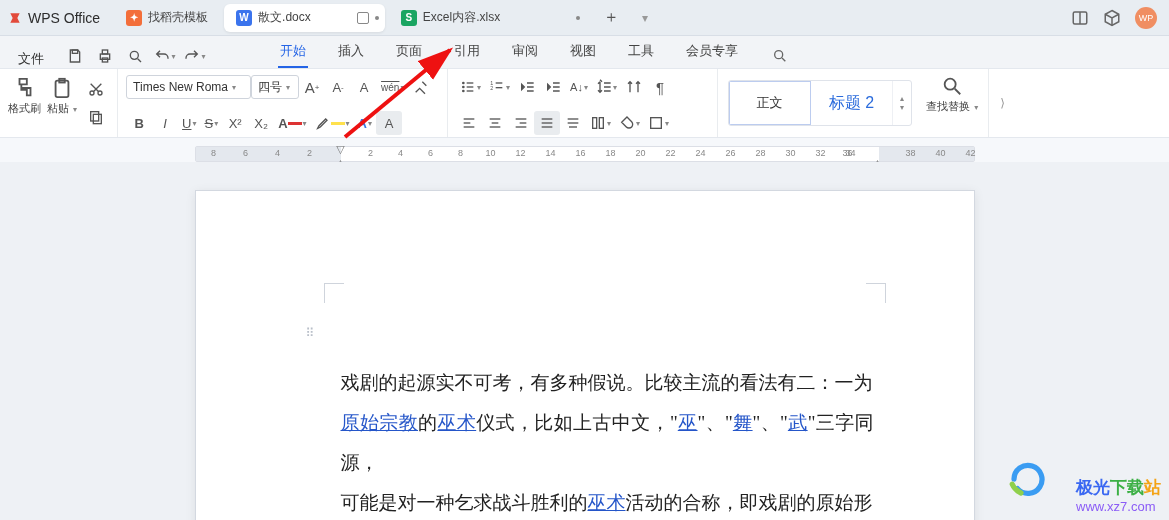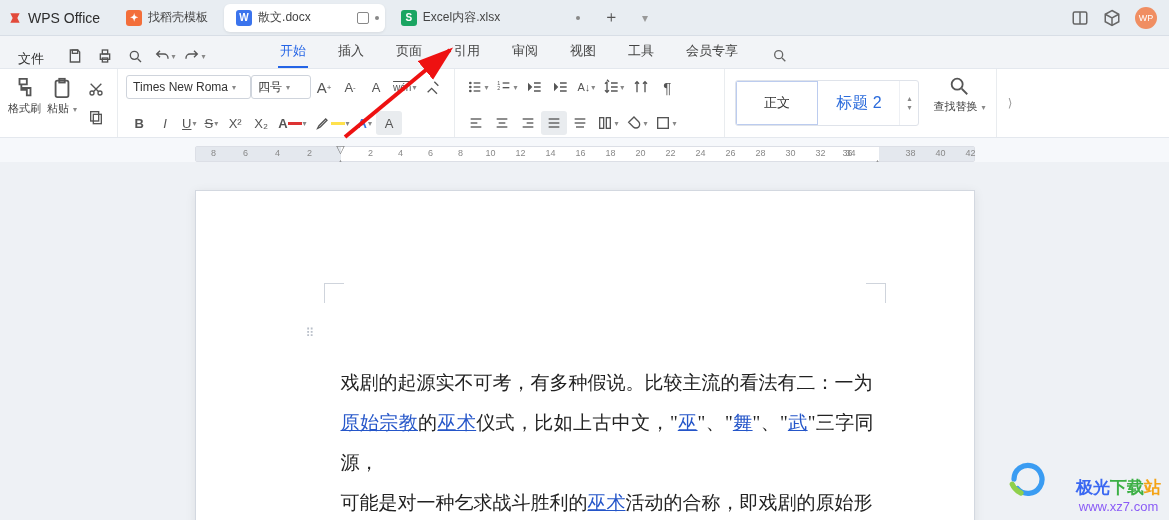--- a/index.html
+++ b/index.html
@@ -175,21 +175,21 @@
   }
   .doc-text .ul{color:#2556c9;text-decoration:underline;}
 
   
   .arrow{
     position:absolute;z-index:50;pointer-events:none;
   }
 
   
   .wm{
-    position:absolute;right:8px;bottom:6px;text-align:center;z-index:60;font-family:Arial,sans-serif;
+    position:absolute;right:8px;bottom:6px;text-align:left;z-index:60;font-family:Arial,sans-serif;
   }
   .wm .l1{font-size:17px;font-weight:bold;}
   .wm .l1 .b{color:#3a68f2;} .wm .l1 .g{color:#3cb045;} .wm .l1 .o{color:#f4a316;}
   .wm .l2{font-size:13px;color:#8b5cf6;}
   .wm-ico{position:absolute;right:120px;bottom:20px;}
 
   
   .clr-sq{width:14px;height:3px;display:block;margin-top:1px;}
 </style>
 </head>
@@ -330,21 +330,21 @@
         </div>
     </div>
   </div>
 
   <div class="rgroup" style="align-items:flex-start; min-width:330px">
     <div class="tool-row">
       <div class="font-sel" style="width:125px">
         <span>Times New Roma</span>
           <span class="drop">▾</span>
       </div>
-      <div class="font-sel" style="width:60px">
+      <div class="font-sel" style="width:48px">
         <span>四号</span>
           <span class="drop">▾</span>
       </div>
       <div class="tb" style="font-size:15px">A<sup style="font-size:8px">+</sup></div>
       <div class="tb">A<sup style="font-size:8px">-</sup></div>
       <div class="tb">A</div>
       <div class="tb wide" style="font-size:10px">
           <span style="text-decoration:overline">wén</span>
           <span class="drop">▾</span>
         </div>

